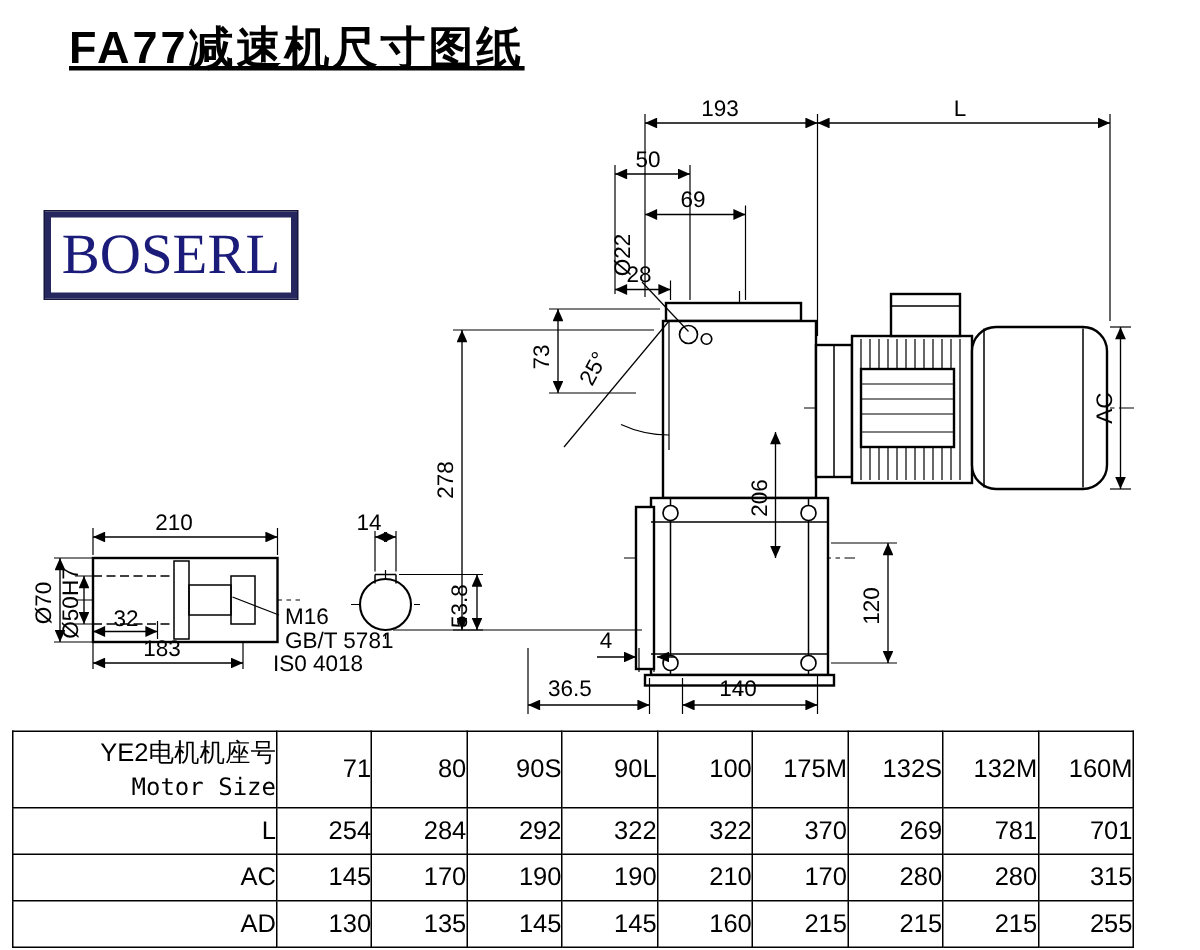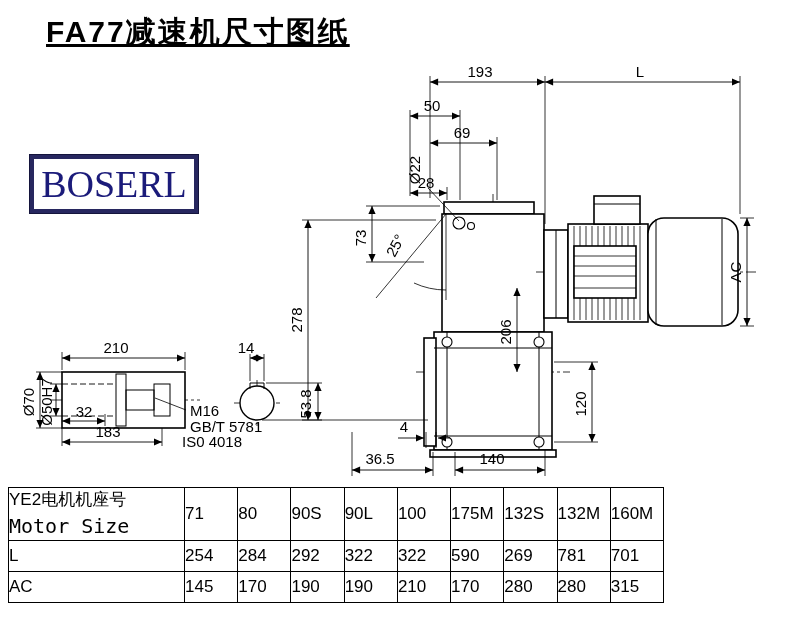--- a/index.html
+++ b/index.html
@@ -5,46 +5,46 @@
   html,body{margin:0;padding:0}
   body{
     width:800px;height:633px;background:#fff;position:relative;
     font-family:"Liberation Sans",sans-serif;overflow:hidden;color:#000;
   }
   .title{
     position:absolute;left:46px;top:12px;font-size:30px;font-weight:bold;
     letter-spacing:2px;white-space:nowrap;text-decoration:underline;
   }
   .logo{
-    position:absolute;left:30px;top:155px;width:160px;height:50px;
+    position:absolute;left:30px;top:141px;width:160px;height:50px;
     border:4px solid #27275f;outline:1px solid #14143c;background:#fff;
     display:flex;align-items:center;justify-content:center;
     font-family:"Liberation Serif",serif;font-size:38px;color:#1b1b7a;
   }
   svg.drawing{position:absolute;left:0;top:0}
   svg text{font-family:"Liberation Sans",sans-serif;font-size:15px;fill:#000}
   .olw{fill:#fff;stroke:#000;stroke-width:1.6}
   .l1{fill:none;stroke:#000;stroke-width:1}
   .l08{fill:none;stroke:#000;stroke-width:.8}
   .ext{stroke:#000;stroke-width:.8}
   .dl{stroke:#000;stroke-width:.9;fill:none}
   .cl{stroke:#000;stroke-width:.8;stroke-dasharray:12 3 3 3;fill:none}
   .hid{stroke:#000;stroke-width:.9;stroke-dasharray:6 3;fill:none}
   .fin{stroke:#000;stroke-width:.8}
   .hole{fill:#fff;stroke:#000;stroke-width:1.1}
   .dim-table{
-    position:absolute;left:8px;top:487px;width:656px;
-    border-collapse:collapse;table-layout:fixed;text-align:left;
+    position:absolute;left:8px;top:487px;width:748px;
+    border-collapse:collapse;table-layout:fixed;text-align:right;
     font-size:17px;
   }
   .dim-table td{border:1.5px solid #000;padding:0;height:30px}
   .dim-table tr.hdr td{height:50px}
   .col-label{width:176px}
   .hcell div{line-height:1.4}
-  .en{font-family:"DejaVu Sans Mono",monospace;font-size:20px}
+  .en{font-family:"DejaVu Sans Mono",monospace;font-size:16px}
 </style>
 </head>
 <body>
 
 <div class="title">FA77减速机尺寸图纸</div>
 
 <div class="logo">
   <span>BOSERL</span>
 </div>
 
@@ -252,31 +252,43 @@
       <td>132M</td>
       <td>160M</td>
     </tr>
     <tr>
       <td>L</td>
       <td>254</td>
       <td>284</td>
       <td>292</td>
       <td>322</td>
       <td>322</td>
-      <td>590</td>
+      <td>370</td>
       <td>269</td>
       <td>781</td>
       <td>701</td>
     </tr>
     <tr>
       <td>AC</td>
       <td>145</td>
       <td>170</td>
       <td>190</td>
       <td>190</td>
       <td>210</td>
       <td>170</td>
       <td>280</td>
       <td>280</td>
       <td>315</td>
     </tr>
+    <tr>
+      <td>AD</td>
+      <td>130</td>
+      <td>135</td>
+      <td>145</td>
+      <td>145</td>
+      <td>160</td>
+      <td>215</td>
+      <td>215</td>
+      <td>215</td>
+      <td>255</td>
+    </tr>
   </tbody>
 </table>
 
 </body></html>

